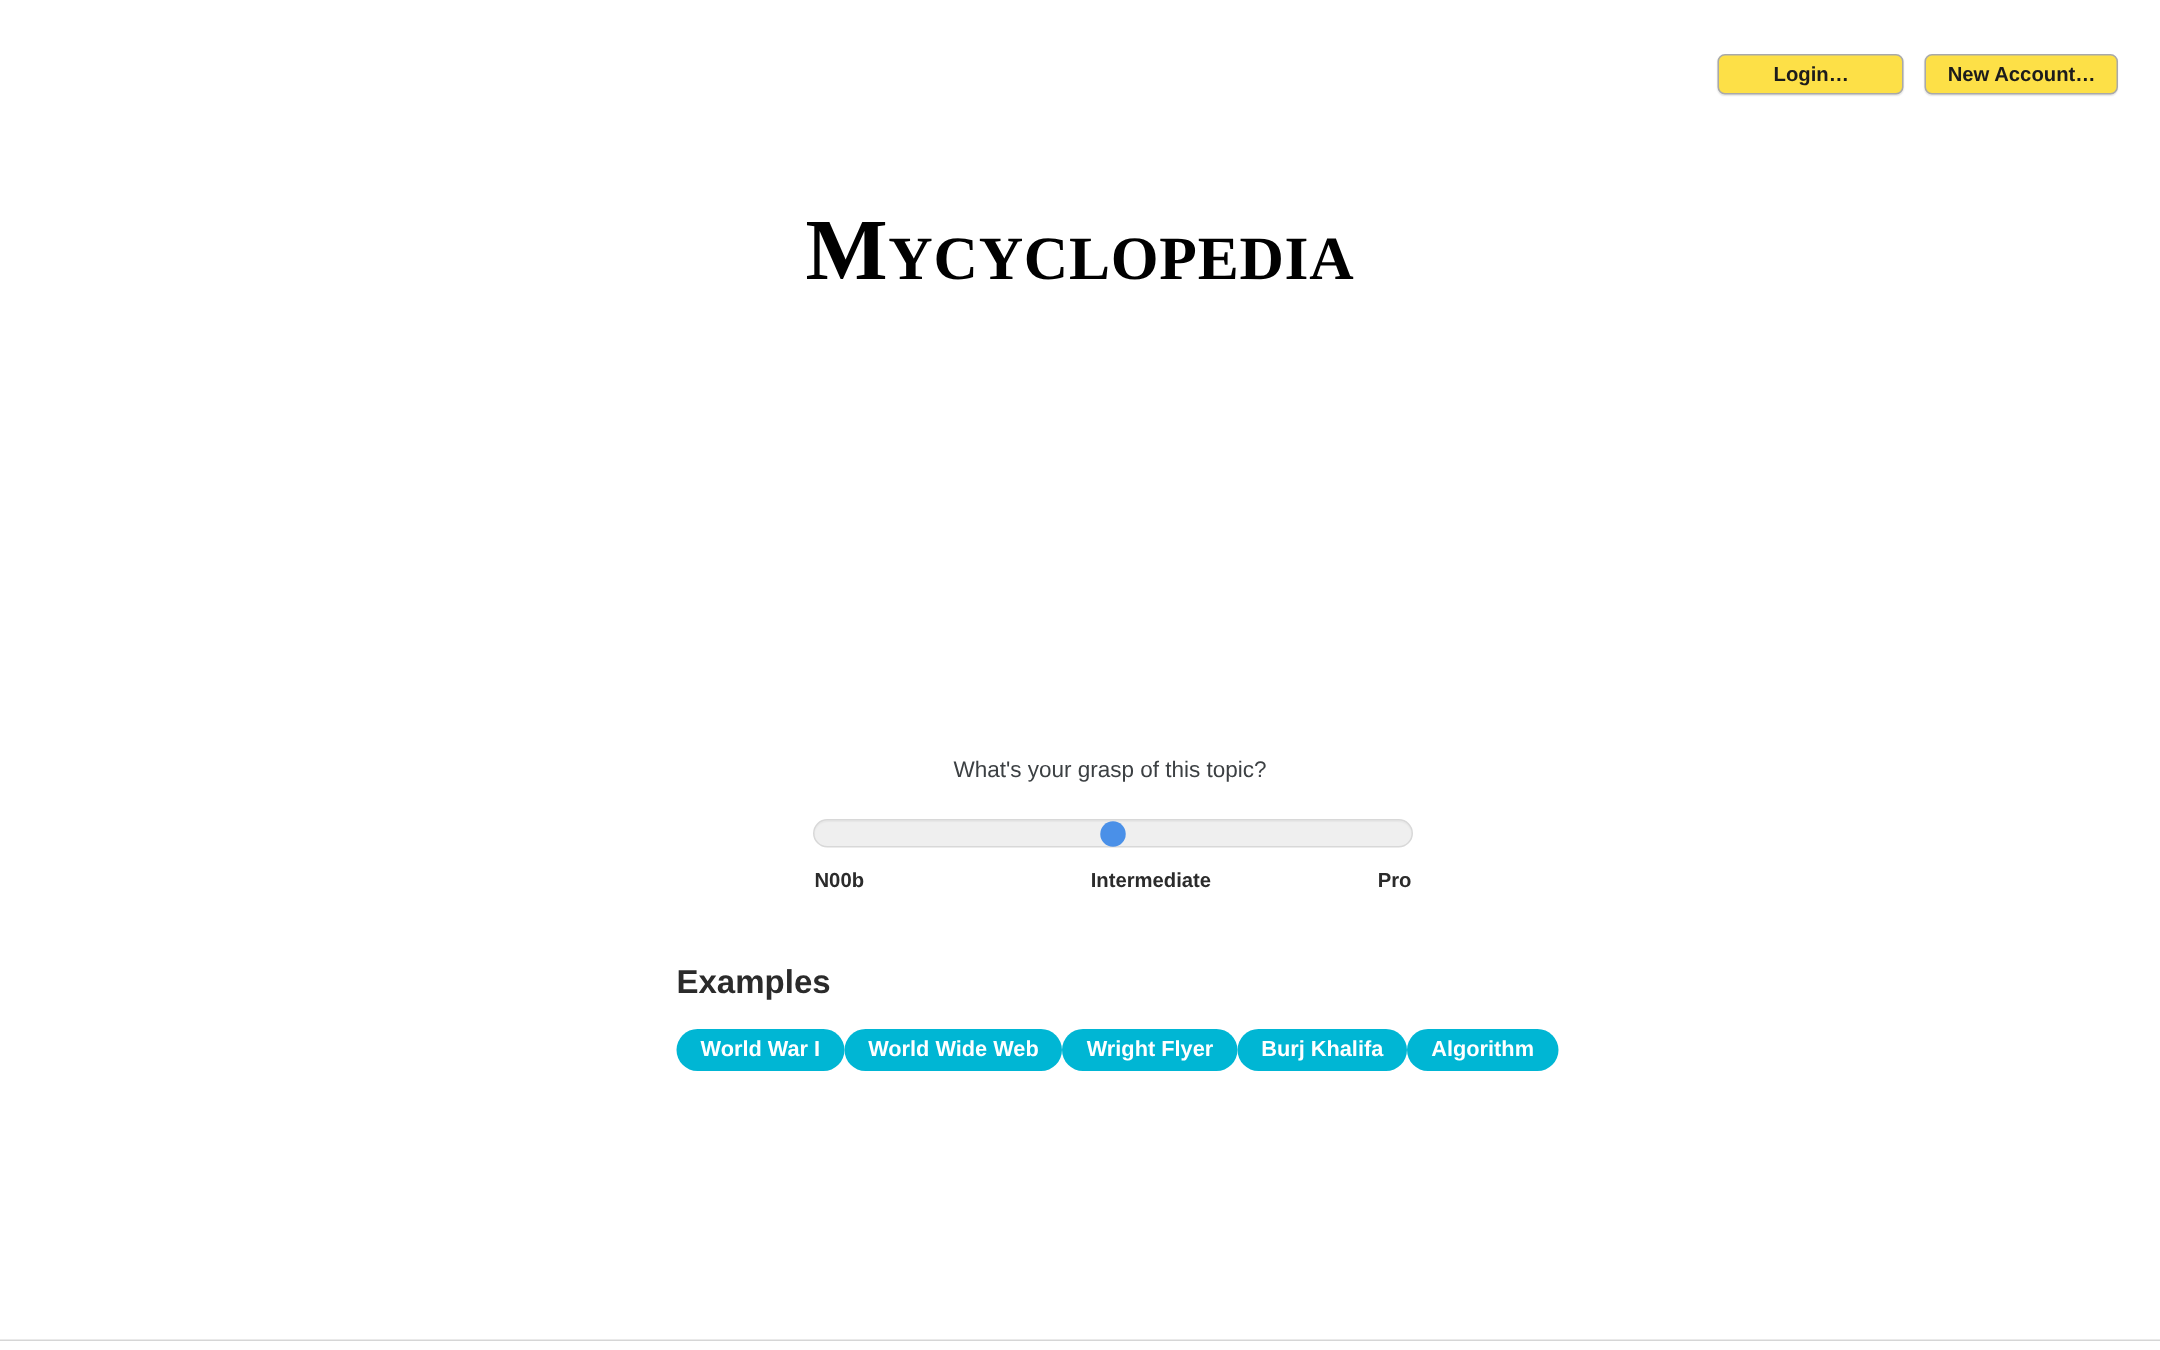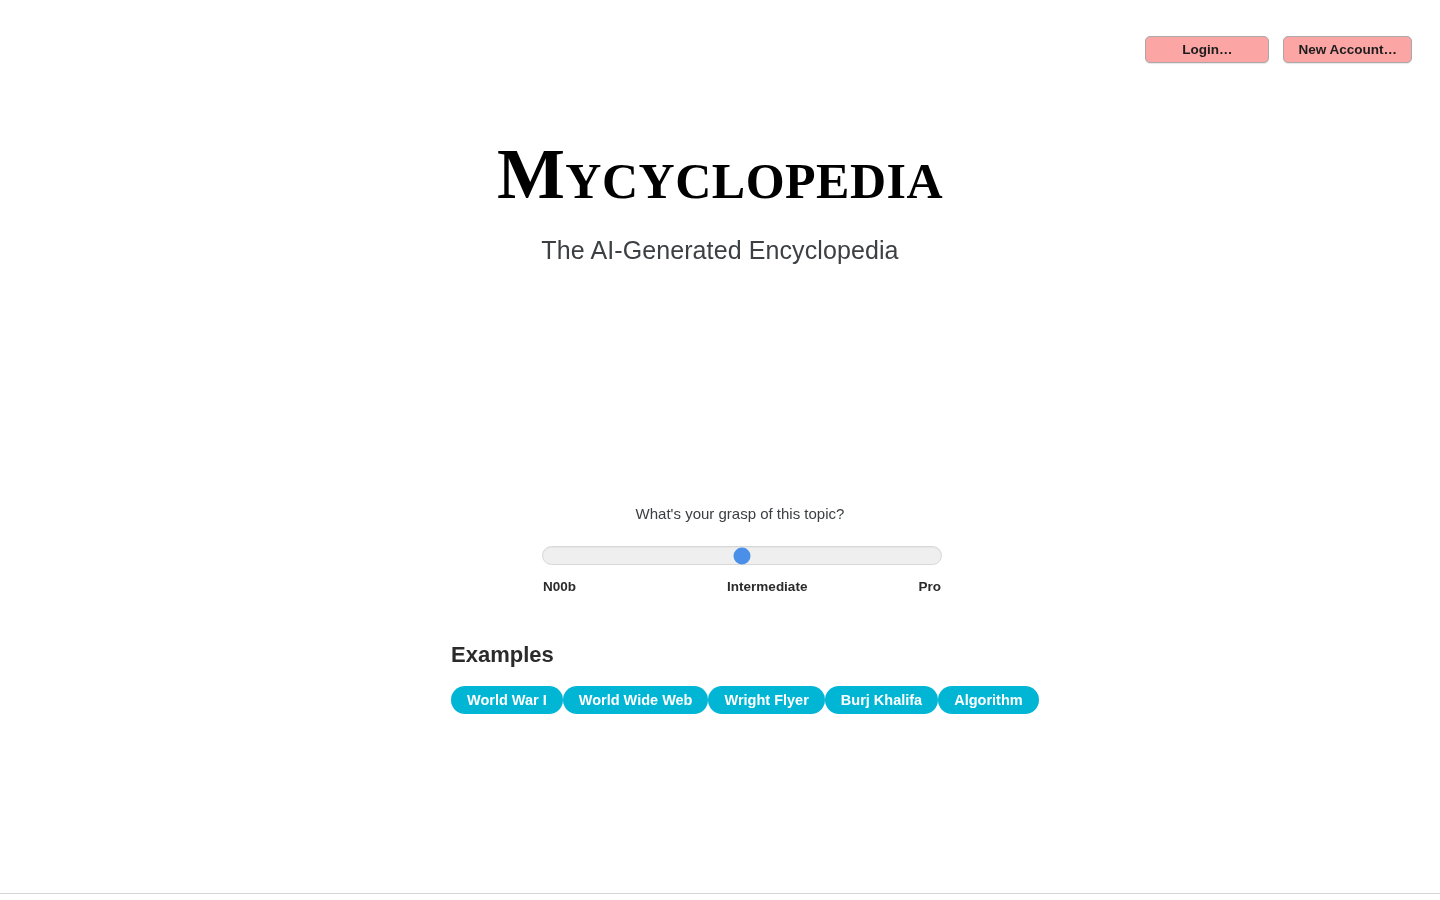--- a/index.html
+++ b/index.html
@@ -27,21 +27,21 @@
     right: 28px;
     display: flex;
     gap: 14px;
     align-items: center;
   }
   .auth-btn {
     font-family: "Liberation Sans", sans-serif;
     font-size: 13.5px;
     font-weight: 700;
     color: #1c1c1c;
-    background: #fca5a5;
+    background: #fde047;
     border: 1px solid #a9a9a9;
     border-radius: 5px;
     padding: 0 14px;
     height: 27px;
     min-width: 124px;
     line-height: 25px;
     text-align: center;
     cursor: pointer;
     box-shadow: 0 1px 1px rgba(0,0,0,0.10);
   }
@@ -50,21 +50,21 @@
   .brand-wrap {
     position: absolute;
     top: 138px;
     left: 0;
     width: 1440px;
     text-align: center;
   }
   .brand-title {
     font-family: "Liberation Serif", serif;
     font-weight: 700;
-    font-size: 72px;
+    font-size: 58px;
     line-height: 1;
     color: #000000;
     font-variant: small-caps;
     letter-spacing: 0.5px;
     margin: 0;
     white-space: nowrap;
   }
   .brand-subtitle {
     margin: 0;
     padding-top: 26px;
@@ -234,21 +234,20 @@
 
 <div id="page">
 
   <div class="auth-bar">
     <button class="auth-btn">Login…</button>
     <button class="auth-btn">New Account…</button>
   </div>
 
   <div class="brand-wrap">
     <h1 class="brand-title">Mycyclopedia</h1>
-    <p class="brand-subtitle">The AI-Generated Encyclopedia</p>
   </div>
 
 
   <div class="grasp-wrap">
     <p class="grasp-question">What's your grasp of this topic?</p>
     <div class="slider-block">
       <div class="slider-track">
         <div class="slider-thumb"></div>
       </div>
       <div class="slider-labels">

